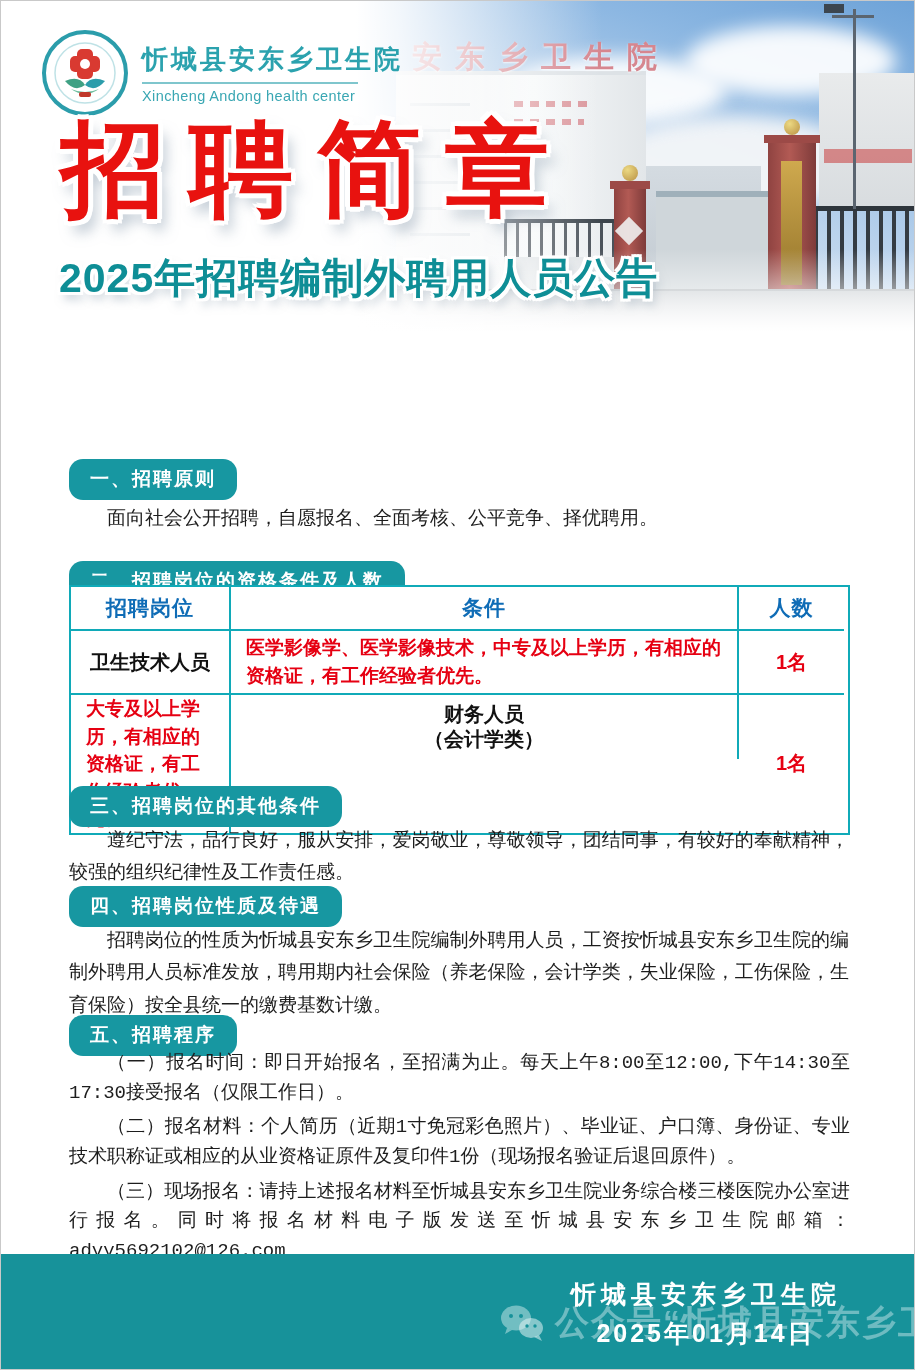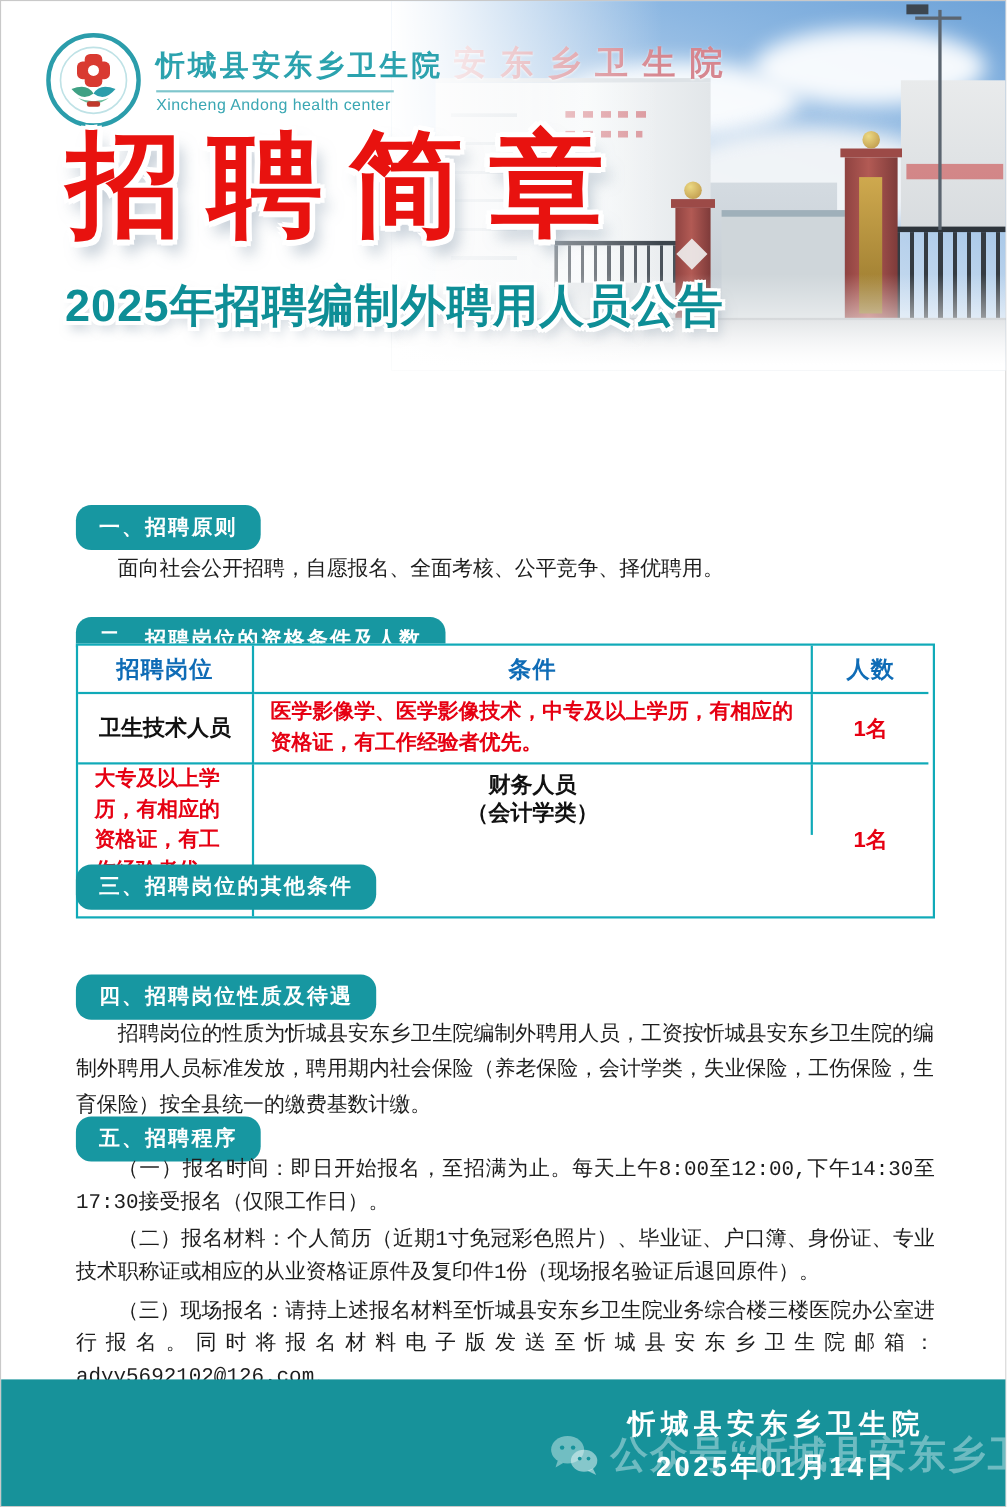--- a/index.html
+++ b/index.html
@@ -174,20 +174,21 @@
     <div class="tc td-req">医学影像学、医学影像技术，中专及以上学历，有相应的资格证，有工作经验者优先。</div>
     <div class="tc td-count c3n">1名</div>
 
     <div class="tc td-req lastrow">大专及以上学历，有相应的资格证，有工作经验者优先。</div>
     <div class="tc td-post lastrow">财务人员
 （会计学类）</div>
     <div class="tc td-count c3n lastrow">1名</div>
   </div>
 
   <div class="pill pill-3">三、招聘岗位的其他条件</div>
+  <div class="sec-body body-3">遵纪守法，品行良好，服从安排，爱岗敬业，尊敬领导，团结同事，有较好的奉献精神，较强的组织纪律性及工作责任感。</div>
 
   <div class="pill pill-4">四、招聘岗位性质及待遇</div>
   <div class="sec-body body-4">招聘岗位的性质为忻城县安东乡卫生院编制外聘用人员，工资按忻城县安东乡卫生院的编制外聘用人员标准发放，聘用期内社会保险（养老保险，会计学类，失业保险，工伤保险，生育保险）按全县统一的缴费基数计缴。</div>
 
   <div class="pill pill-5">五、招聘程序</div>
   <div class="proc">
     <p>（一）报名时间：即日开始报名，至招满为止。每天上午8:00至12:00,下午14:30至17:30接受报名（仅限工作日）。</p>
     <p>（二）报名材料：个人简历（近期1寸免冠彩色照片）、毕业证、户口簿、身份证、专业技术职称证或相应的从业资格证原件及复印件1份（现场报名验证后退回原件）。</p>
     <p>（三）现场报名：请持上述报名材料至忻城县安东乡卫生院业务综合楼三楼医院办公室进行报名。同时将报名材料电子版发送至忻城县安东乡卫生院邮箱：adyy5692102@126.com。</p>
     <p>（四）未尽事宜，可向忻城县安东乡卫生院业务综合楼三楼医院办公室咨询或面谈，联系电话0772-6408396。覃书记18276711218；樊院长18776262958</p>

